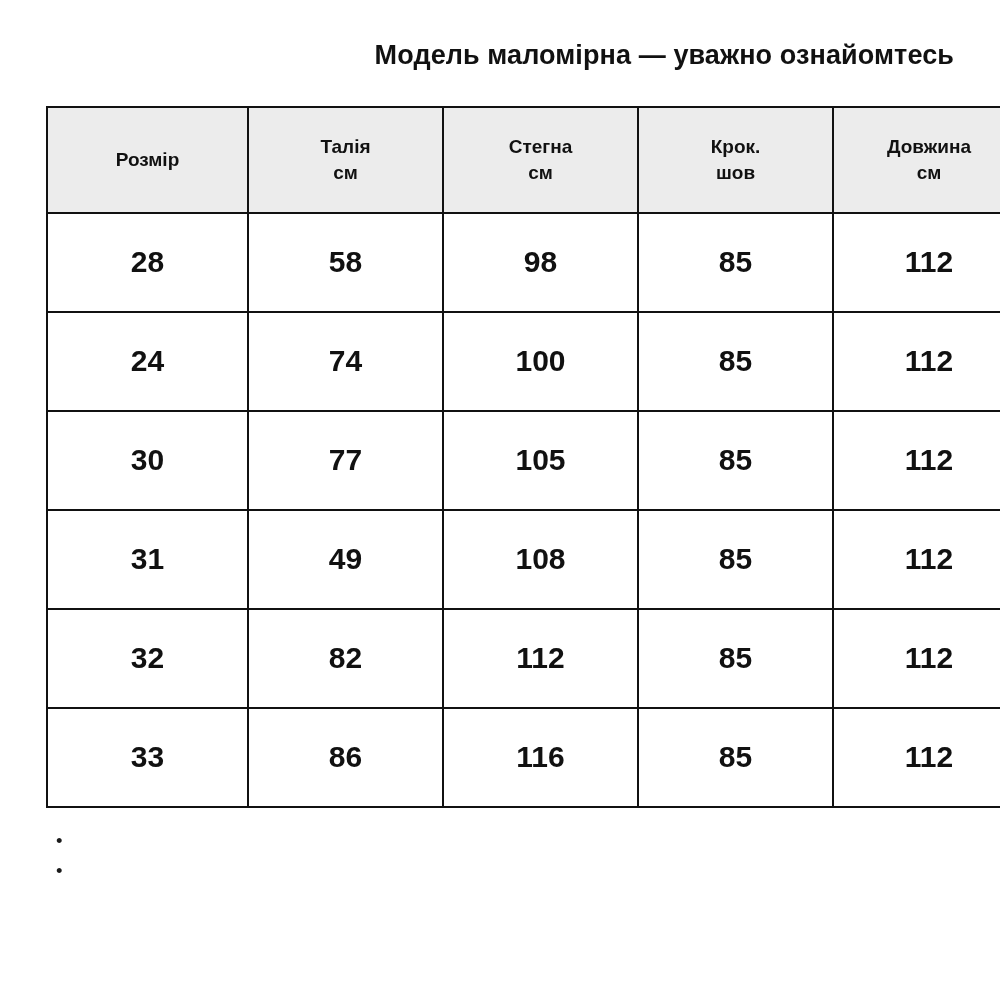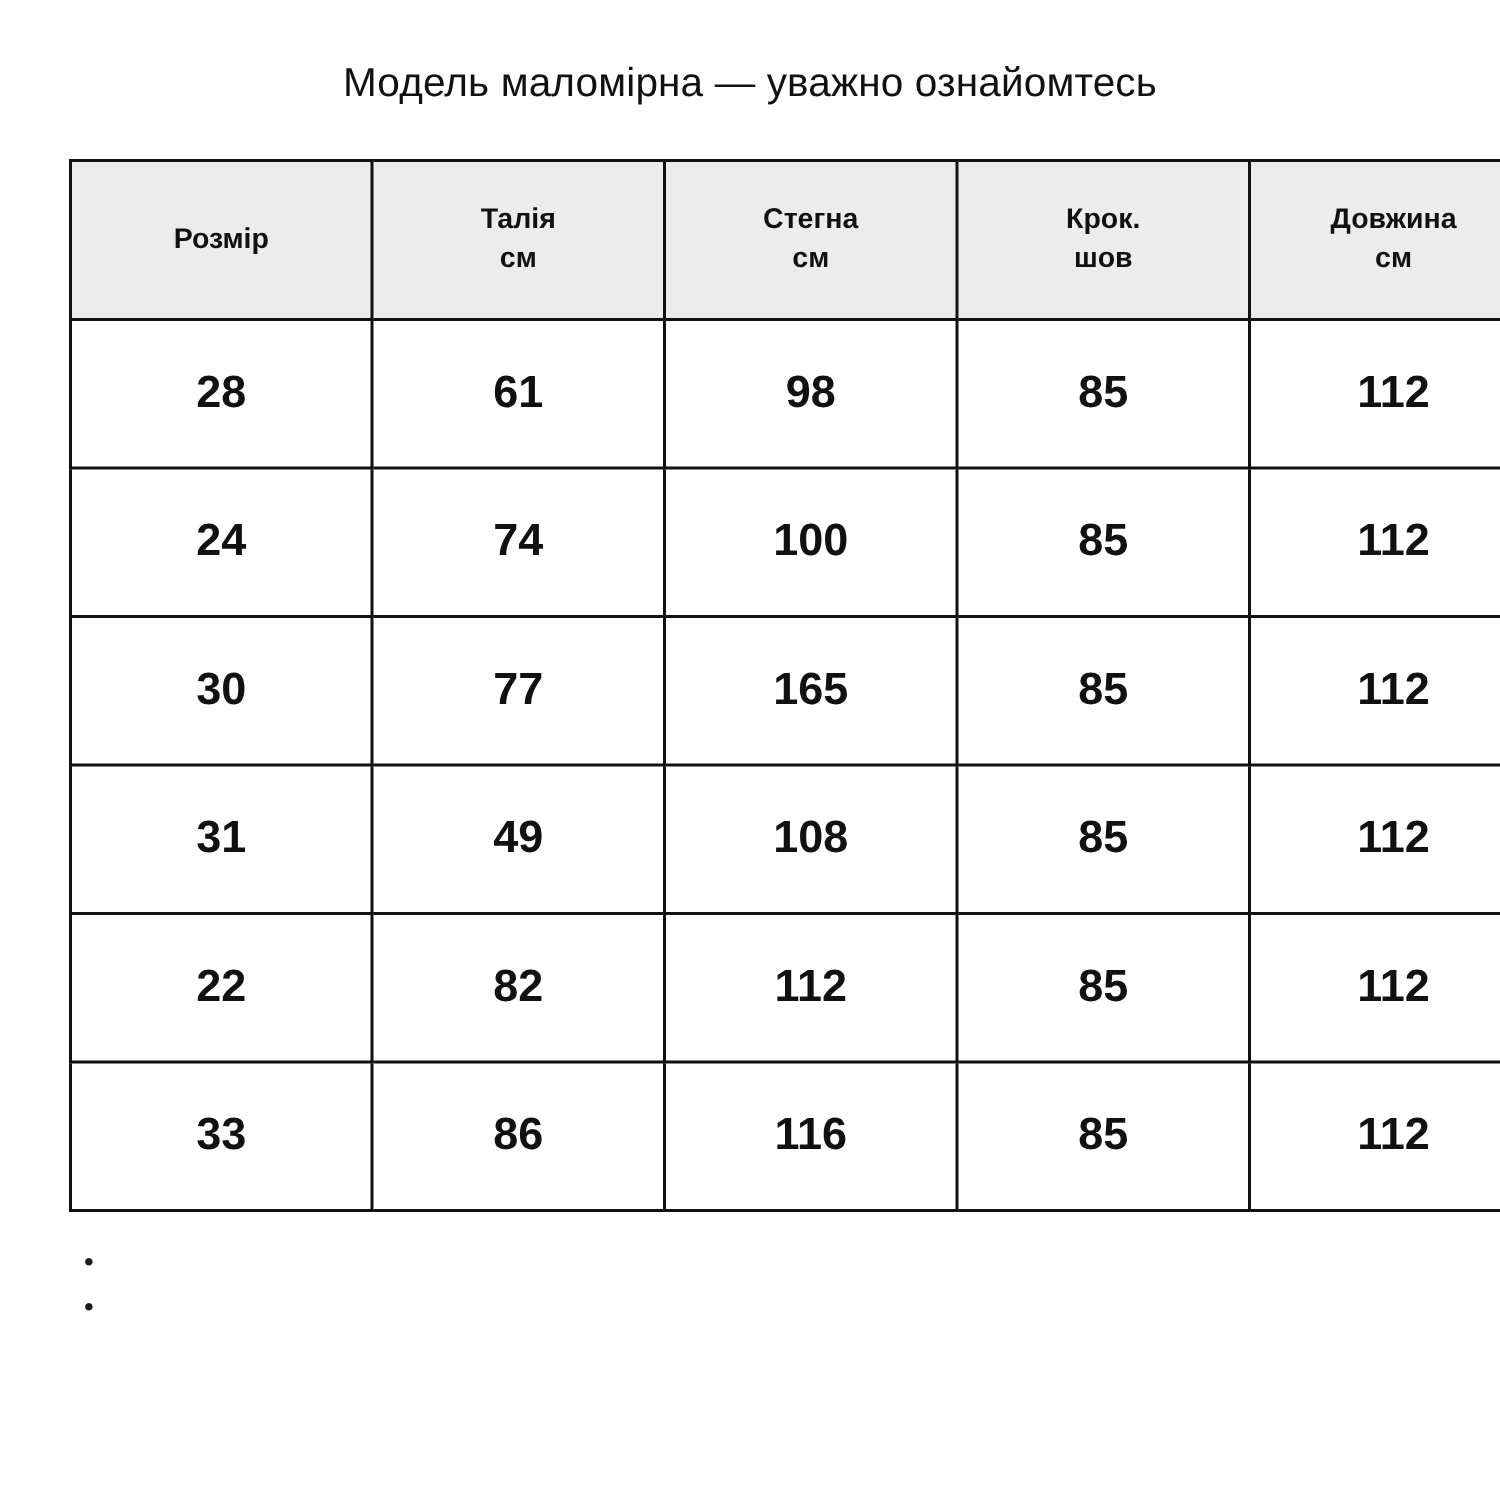--- a/index.html
+++ b/index.html
@@ -16,23 +16,23 @@
   }
   .page {
     width: 1000px;
     height: 1000px;
     box-sizing: border-box;
     padding: 38px 46px 0 46px;
     display: flex;
     flex-direction: column;
   }
   .title {
-    text-align: center;
+    text-align: right;
     font-size: 27px;
-    font-weight: normal;
+    font-weight: bold;
     line-height: 1.32;
     letter-spacing: 0.1px;
     color: #111111;
     margin: 0 0 4px 0;
   }
   .title-line {
     display: block;
   }
   .table-wrap {
     margin-top: 28px;
@@ -125,48 +125,48 @@
           </th>
           <th class="col-length">
             <span>Довжина</span>
             <span class="head-sub">см</span>
           </th>
         </tr>
       </thead>
       <tbody>
         <tr>
           <td>28</td>
-          <td>61</td>
+          <td>58</td>
           <td>98</td>
           <td>85</td>
           <td>112</td>
         </tr>
         <tr>
           <td>24</td>
           <td>74</td>
           <td>100</td>
           <td>85</td>
           <td>112</td>
         </tr>
         <tr>
           <td>30</td>
           <td>77</td>
-          <td>165</td>
+          <td>105</td>
           <td>85</td>
           <td>112</td>
         </tr>
         <tr>
           <td>31</td>
           <td>49</td>
           <td>108</td>
           <td>85</td>
           <td>112</td>
         </tr>
         <tr>
-          <td>22</td>
+          <td>32</td>
           <td>82</td>
           <td>112</td>
           <td>85</td>
           <td>112</td>
         </tr>
         <tr>
           <td>33</td>
           <td>86</td>
           <td>116</td>
           <td>85</td>

